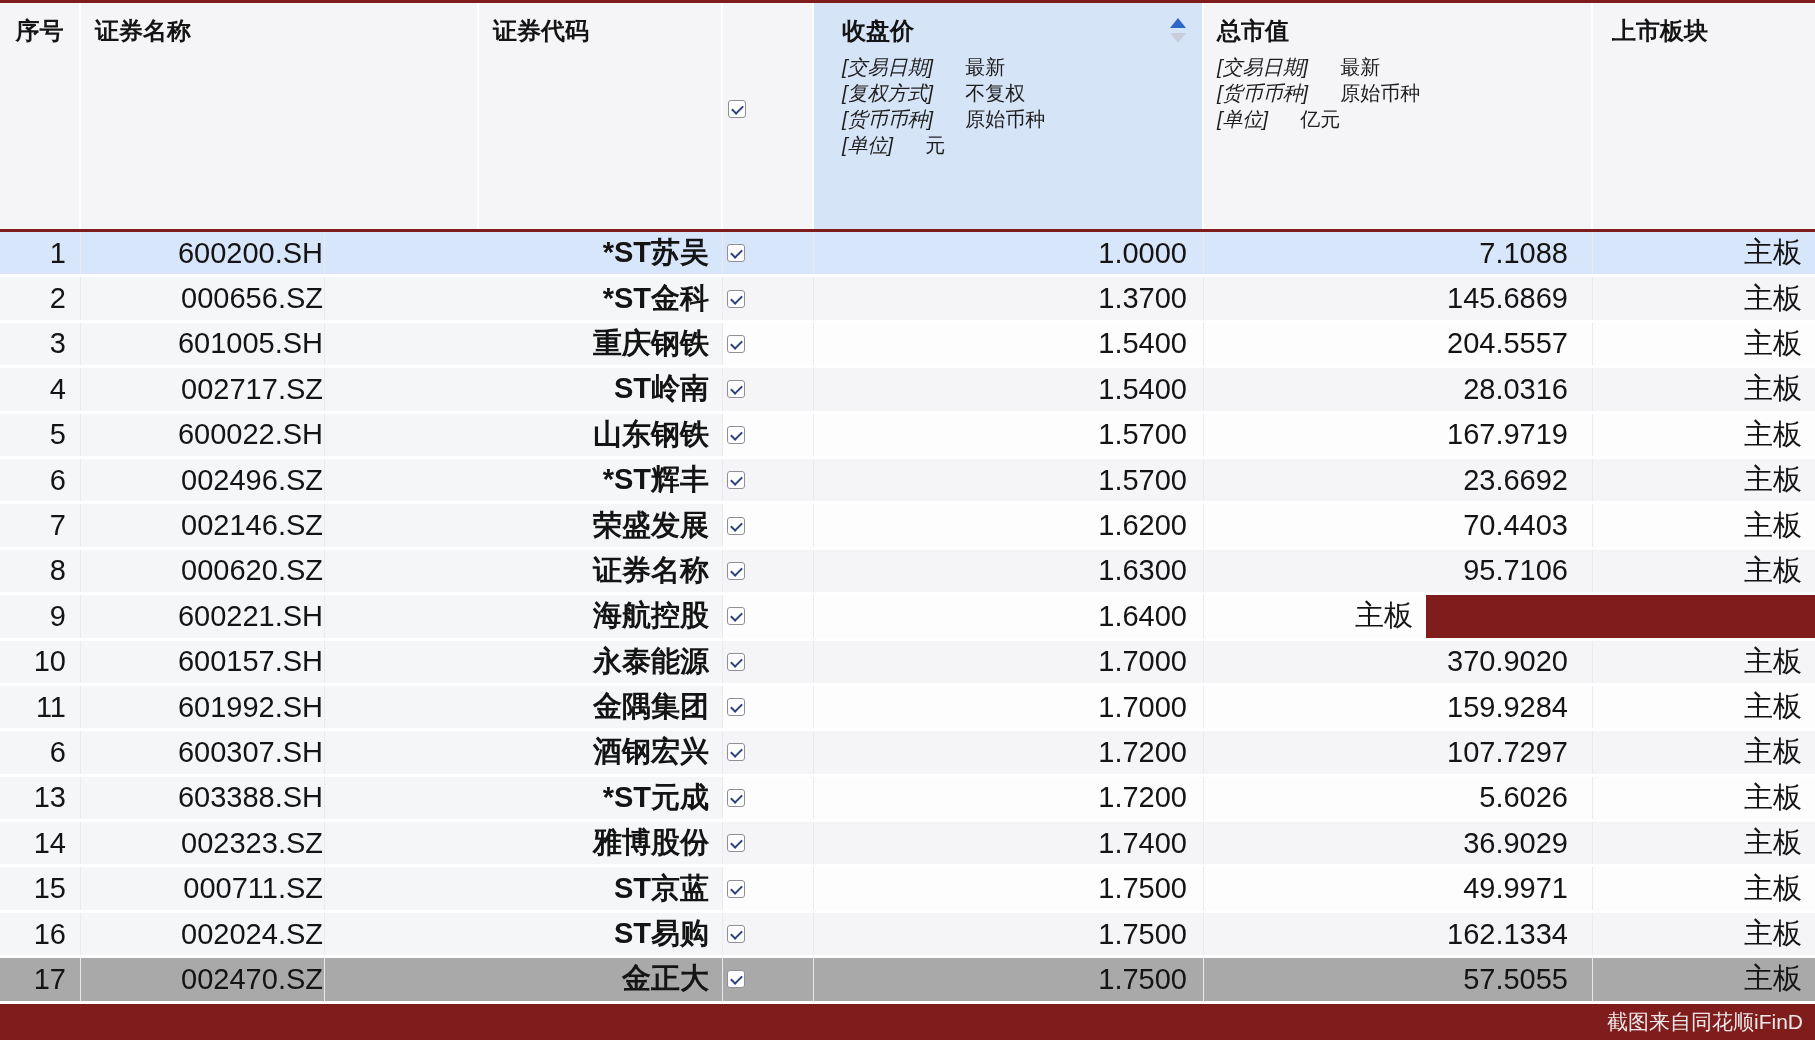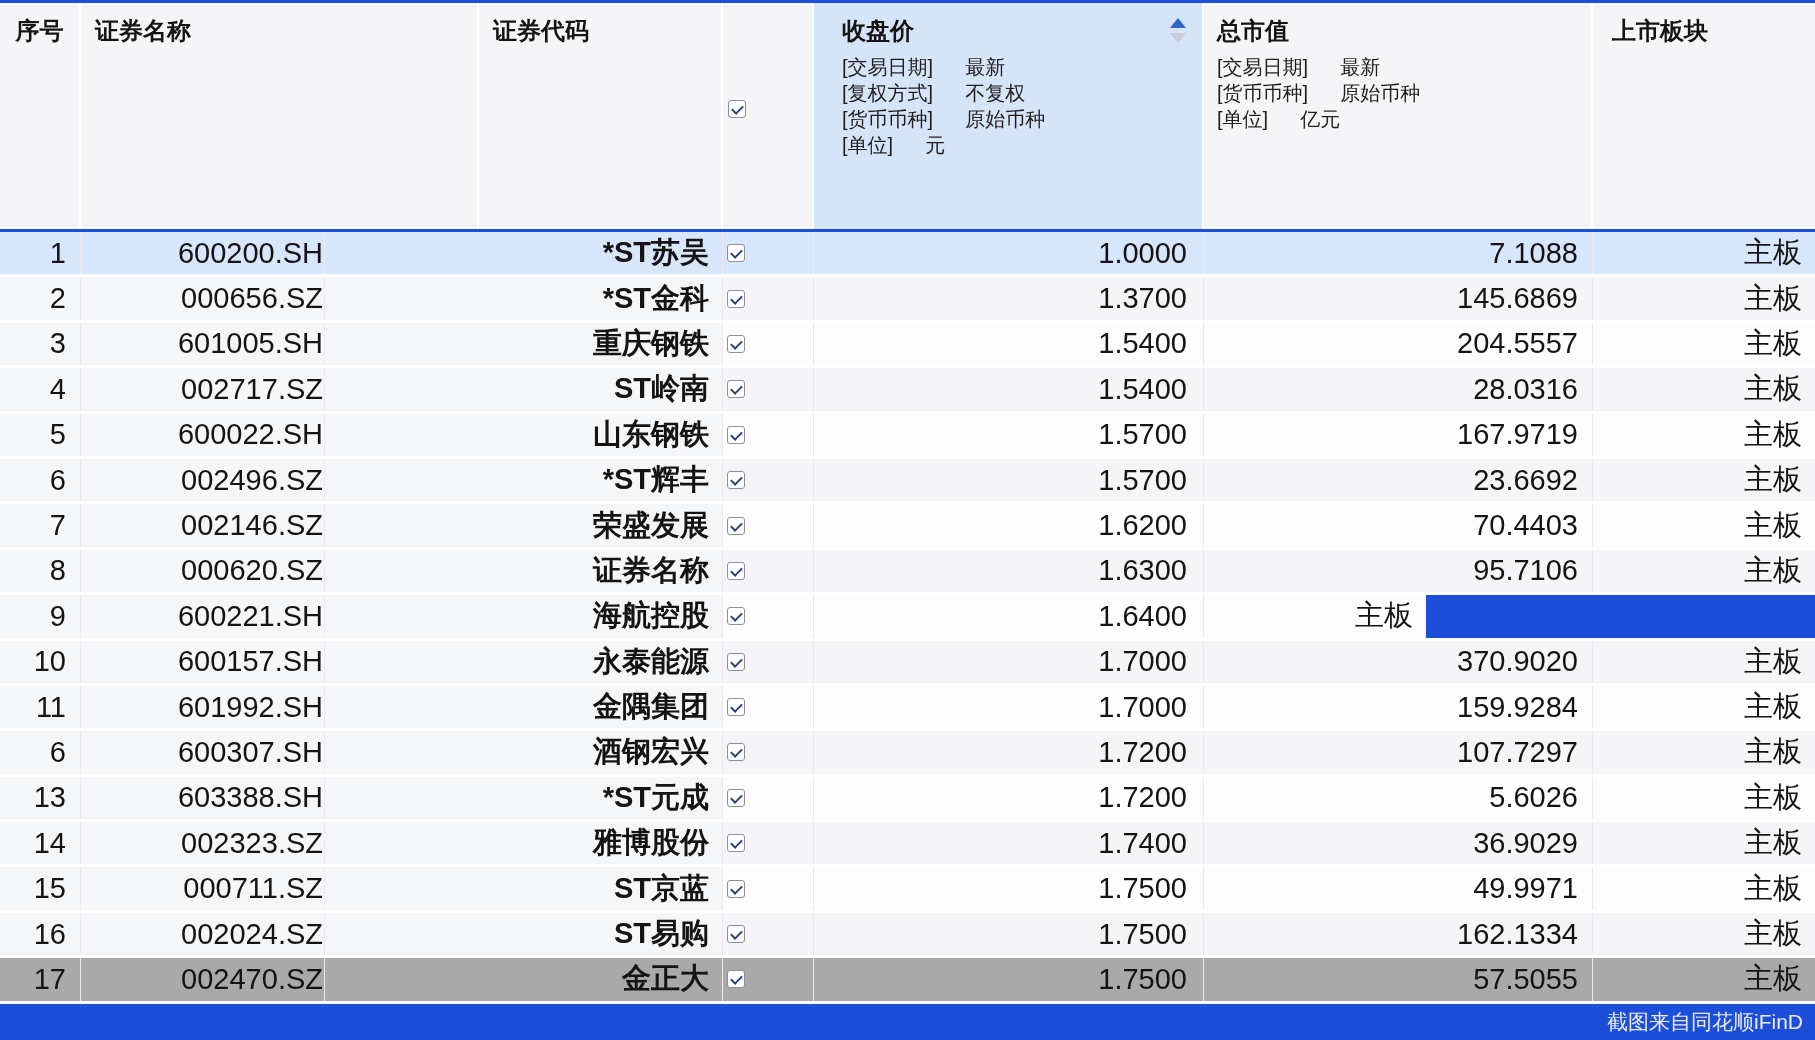--- a/index.html
+++ b/index.html
@@ -1,20 +1,20 @@
 <!DOCTYPE html>
 <html lang="zh"><head>
 <meta charset="utf-8">
 <style>
   html, body { margin: 0; padding: 0; background: #ffffff; }
   .app {
     position: relative;
     width: 1815px; height: 1040px;
     overflow: hidden;
-    background: #1d4ed8;
+    background: #7f1d1d;
     font-family: "Liberation Sans", "DejaVu Sans", sans-serif;
     color: #141414;
   }
   
   .col-idx   { width: 81px;  }
   .col-code  { width: 244px; }
   .col-name  { width: 398px; font-weight: bold; }
   .col-chk   { width: 91px;  }
   .col-close { width: 390px; }
   .col-cap   { width: 389px; }
@@ -44,21 +44,21 @@
   .hc.col-cap   { padding-left: 13px; padding-right: 14px; }
   .hc.col-board { padding-left: 19px; }
   .attrs { margin-top: 7px; }
   .attr-line {
     font-size: 20px;
     font-weight: normal;
     line-height: 26px;
     white-space: nowrap;
     color: #1e1e1e;
   }
-  .attr-line .alabel { margin-right: 32px; }
+  .attr-line .alabel { margin-right: 32px; font-style: italic; }
   
   .sort-arrows {
     position: absolute;
     top: 15px; right: 16px;
     display: flex; flex-direction: column; align-items: center;
   }
   .tri { width: 0; height: 0; border-left: 8px solid transparent; border-right: 8px solid transparent; }
   .tri-up   { border-bottom: 10px solid #2f66c9; margin-bottom: 5px; }
   .tri-down { border-top: 10px solid #c9cdd9; }
 
@@ -97,21 +97,21 @@
     border-right: 1px solid #e9e9ef;
     flex-shrink: 0;
     white-space: nowrap;
     overflow: hidden;
   }
   .cell.col-board { border-right: none; }
   .cell.col-idx   { padding-right: 14px; }
   .cell.col-code  { padding-right: 1px; }
   .cell.col-name  { padding-right: 13px; }
   .cell.col-close { padding-right: 16px; }
-  .cell.col-cap   { padding-right: 14px; }
+  .cell.col-cap   { padding-right: 24px; }
   .cell.col-board { padding-right: 13px; }
   .cell.col-chk   { justify-content: flex-start; padding-left: 4px; }
 
   .row.odd  .cell { background: #fdfdfe; }
   .row.even .cell { background: #f5f5f8; }
   .row .cell.frozen { background: #f5f6f8; }
   .row.sel-blue .cell { background: #d7e6fb; }
   .row.sel-gray .cell { background: #a9a9a9; }
 
   

